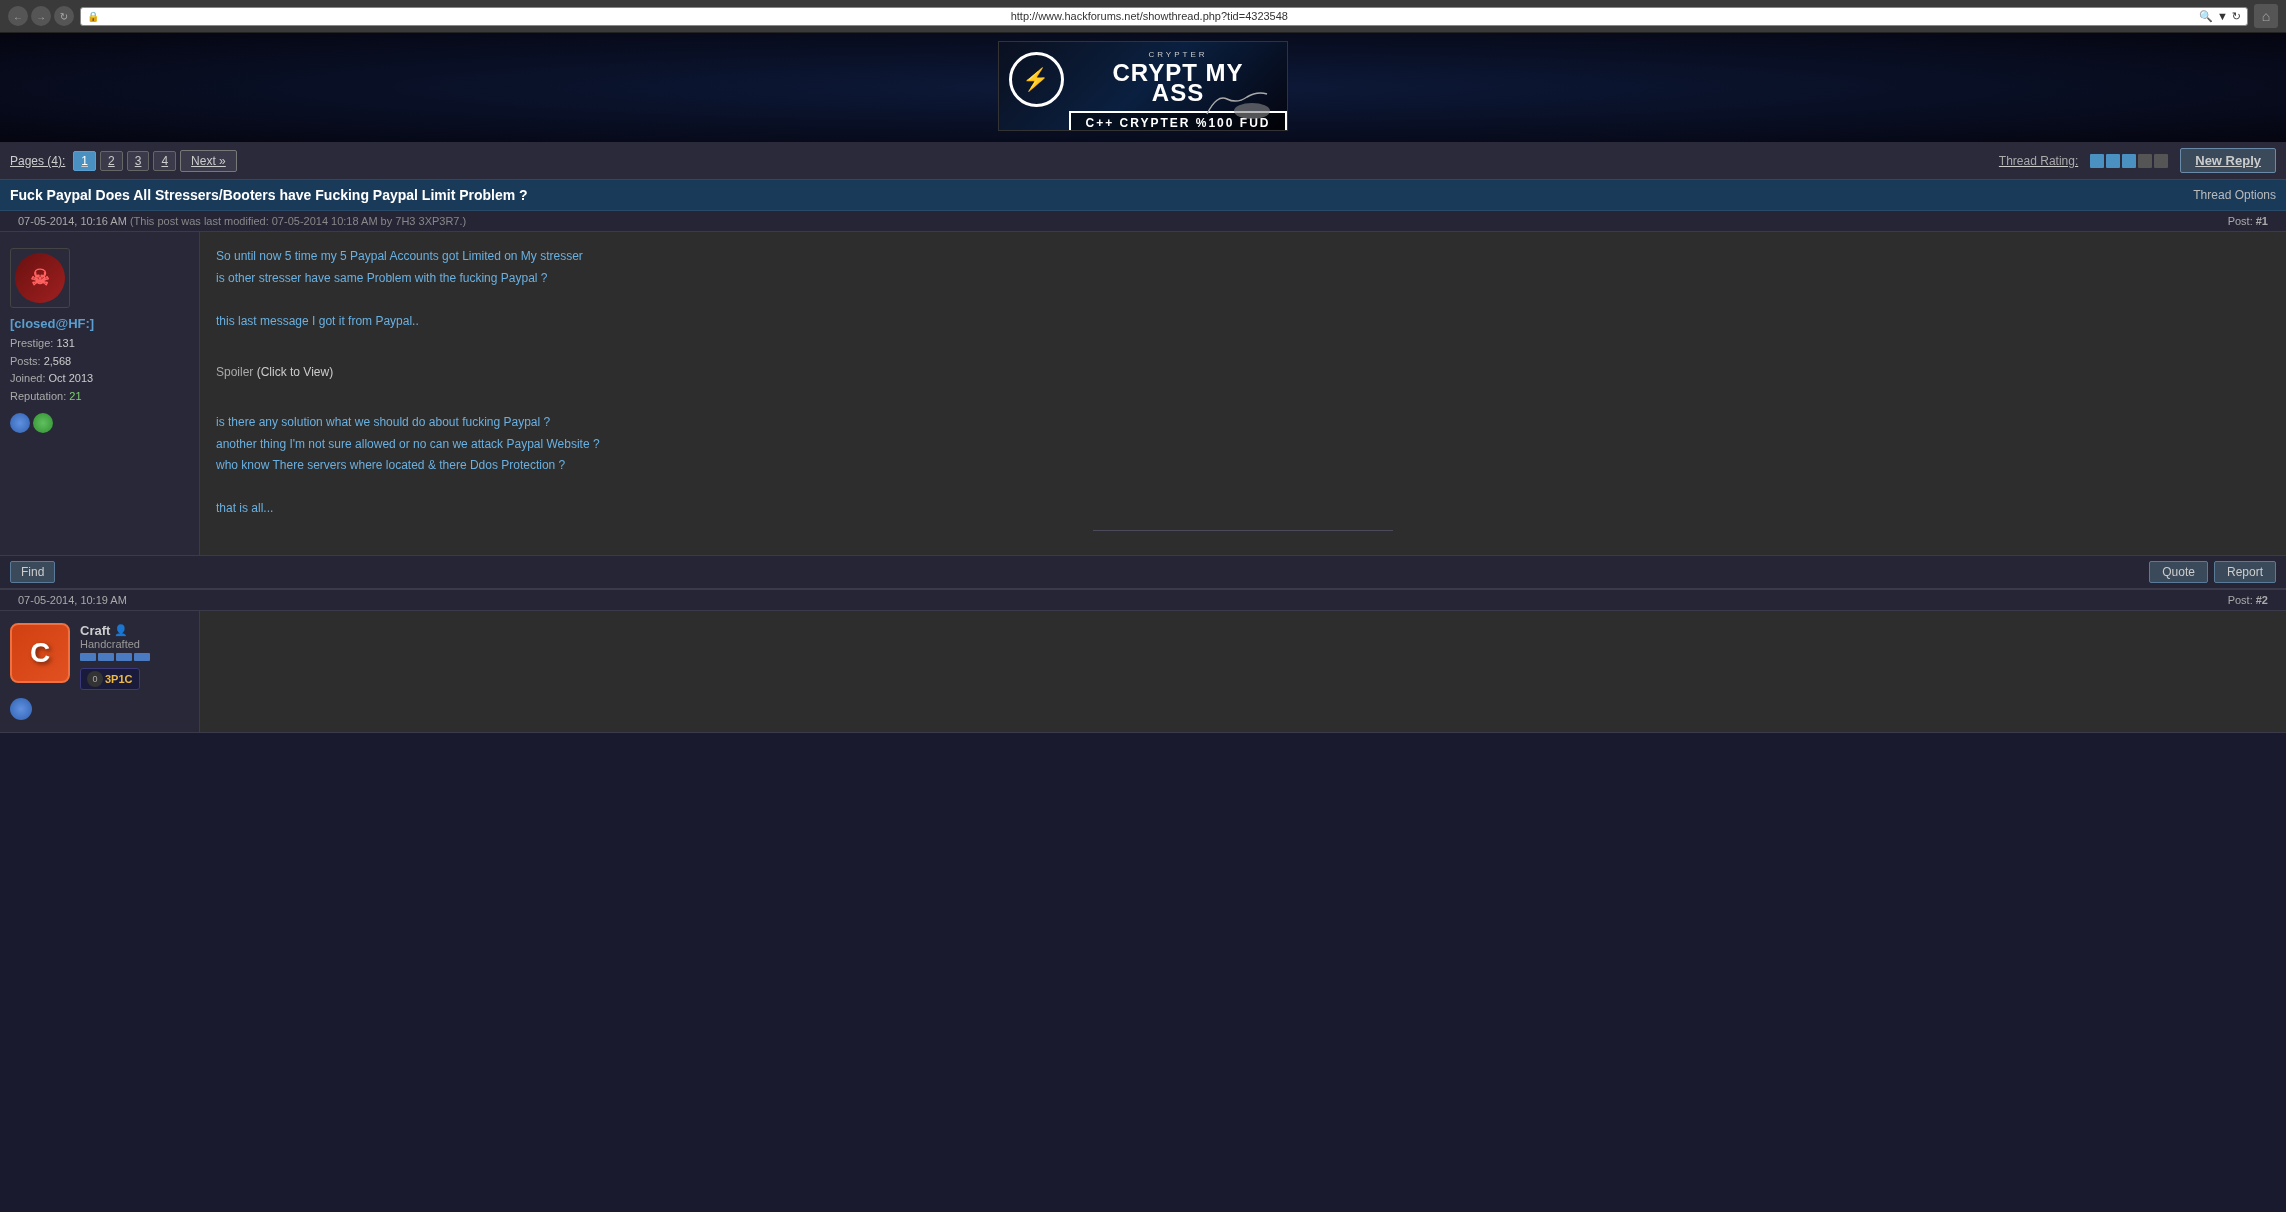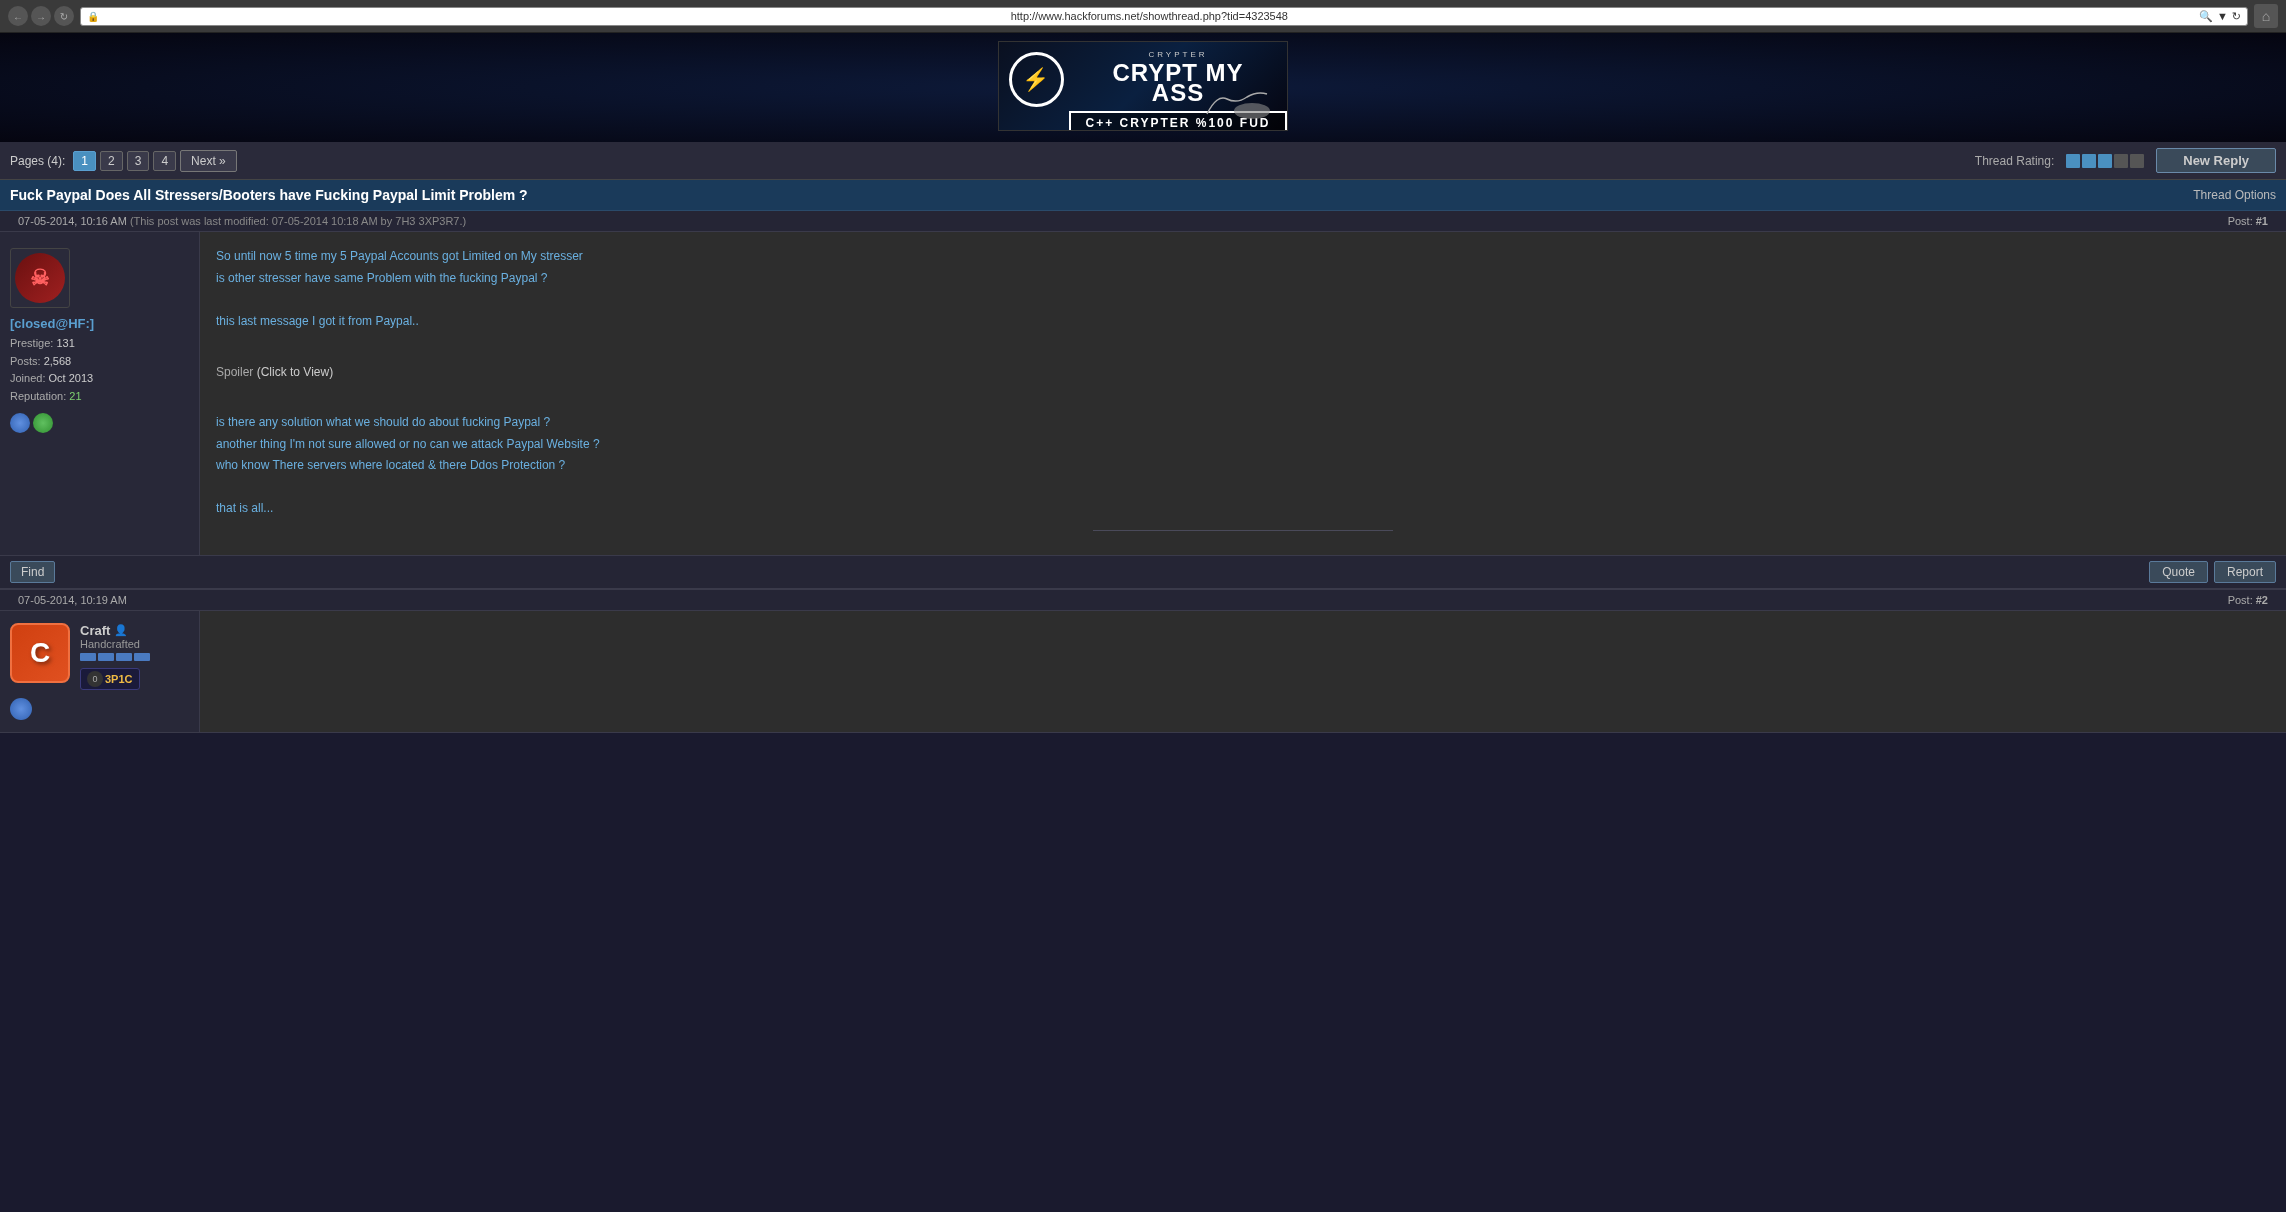--- a/index.html
+++ b/index.html
@@ -91,20 +91,21 @@
       background: rgba(0,0,0,0.5);
     }
 
     
     .page-header {
       background: #2a2a3a;
       padding: 6px 10px;
       display: flex;
       justify-content: space-between;
       border-bottom: 1px solid #444;
+      text-decoration: underline;
     }
     .pagination {
       display: flex; align-items: center; gap: 4px;
       font-size: 12px; color: #ccc;
     }
     .pagination .pages-label { margin-right: 4px; }
     .page-btn {
       display: inline-block;
       padding: 2px 7px;
       border: 1px solid #666;
@@ -135,21 +136,21 @@
     }
     .thread-rating-label { color: #aaa; font-size: 12px; }
     .rating-stars { display: flex; gap: 2px; }
     .rating-star {
       width: 14px; height: 14px;
       background: #4a90c0;
       border-radius: 1px;
     }
     .rating-star.empty { background: #555; }
     .new-reply-btn {
-      padding: 4px 26px;
+      padding: 4px 14px;
       background: #3a4a5a;
       border: 1px solid #6a8aaa;
       color: #ccc;
       font-size: 13px;
       cursor: pointer;
       border-radius: 2px;
       font-weight: bold;
     }
 
     

